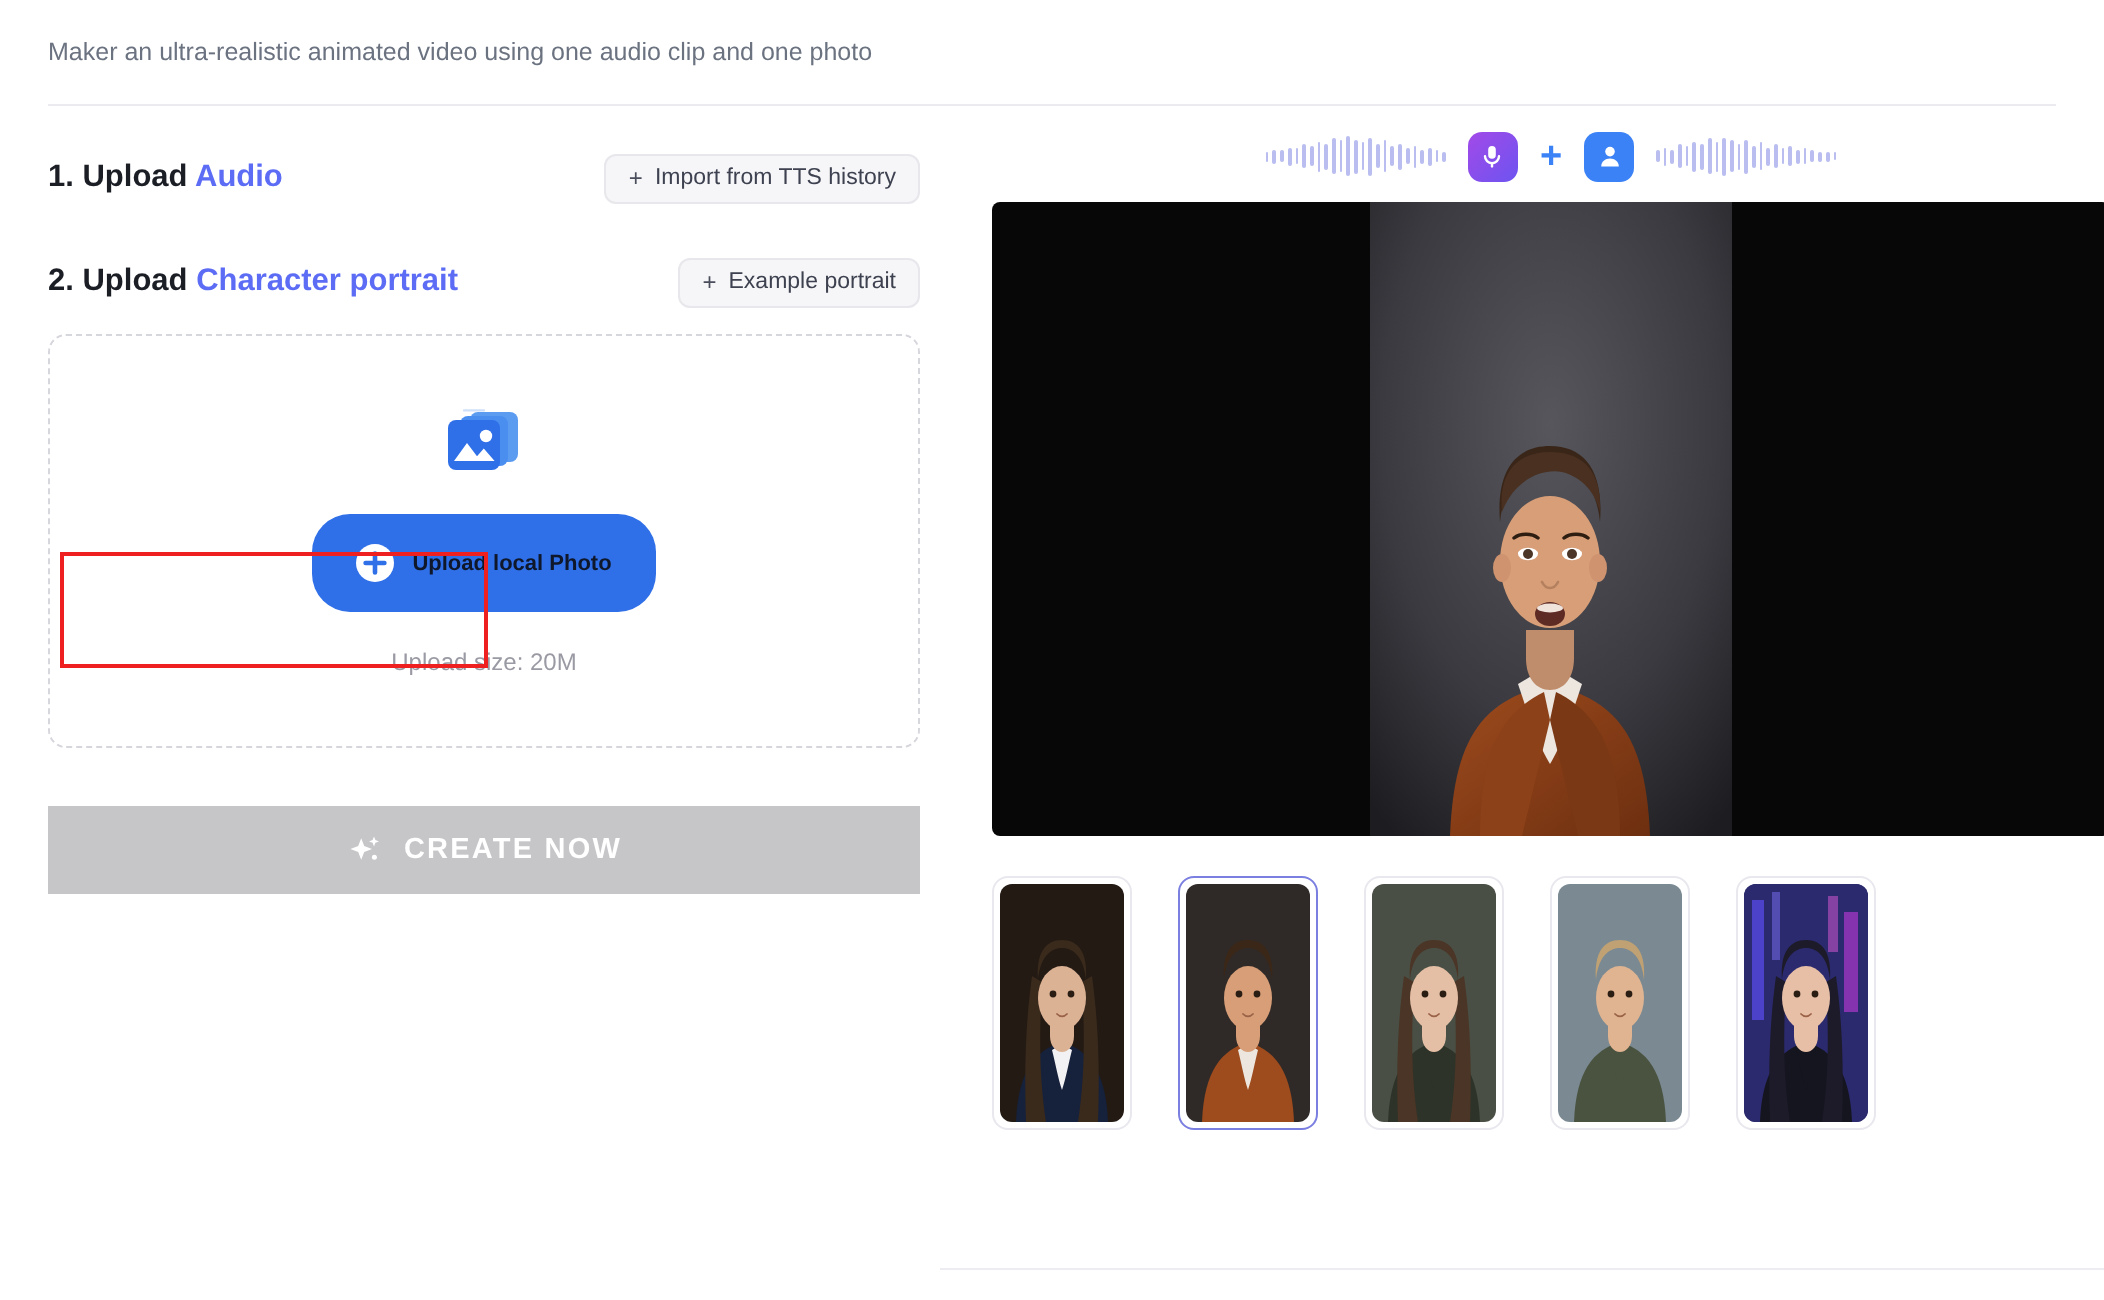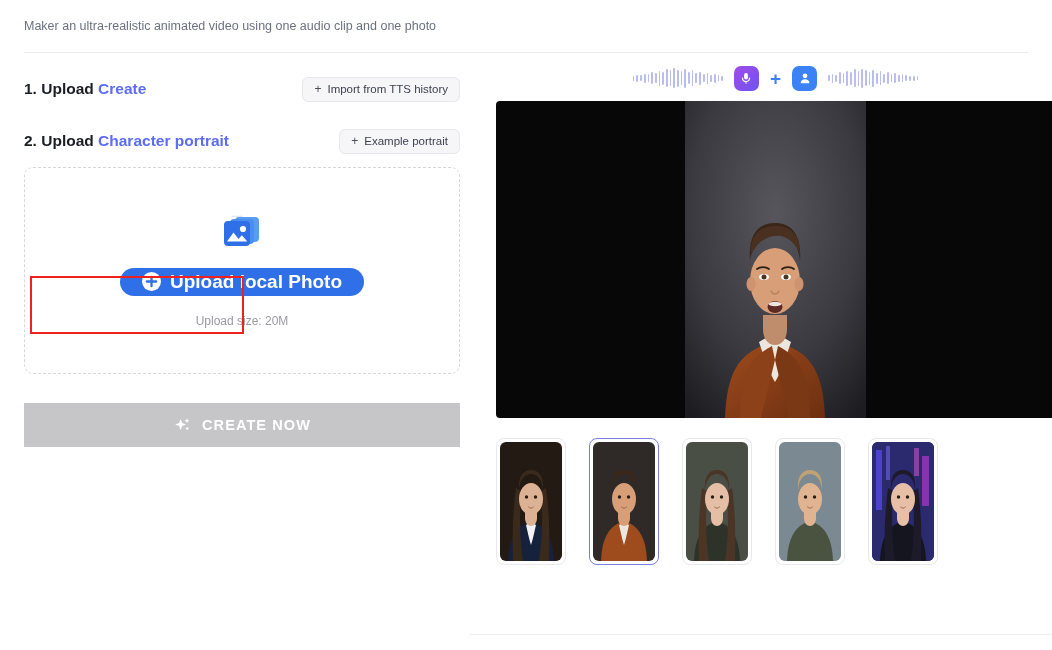--- a/index.html
+++ b/index.html
@@ -81,22 +81,22 @@
   .portrait-head { margin-top: 24px; }
   .dropzone {
     margin-top: 12px; height: 207px;
     border: 1.3px dashed #d6d6dd; border-radius: 9px;
     display: flex; flex-direction: column; align-items: center;
     justify-content: center; position: relative;
   }
   .photo-icon { margin-bottom: 18px; }
   .upload-btn {
     display: inline-flex; align-items: center; gap: 9px;
-    height: 28px; padding: 0 22px; border: none; border-radius: 19px;
-    background: #2f6fe8; color: #ffffff; font-size: 19px; font-weight: 700;
+    height: 49px; padding: 0 22px; border: none; border-radius: 19px;
+    background: #2f6fe8; color: #0f172a; font-size: 11px; font-weight: 700;
     cursor: pointer; font-family: "Liberation Sans", sans-serif;
   }
   .upload-hint { margin-top: 18px; font-size: 12px; color: #9a9aa4; }
   .annot-box {
     position: absolute; left: 5px; top: 108px; width: 214px; height: 58px;
     border: 2.2px solid #ef2020; pointer-events: none;
   }
 
   
   .create-btn {
@@ -150,21 +150,21 @@
   <div class="header">
     <div class="app-subtitle">Maker an ultra-realistic animated video using one audio clip and one photo</div>
     <div class="header-divider"></div>
   </div>
 
   <div class="body">
 
     <div class="col-left">
 
       <div class="section-head" style="margin-top:22px;">
-        <div class="section-title"><span>1. Upload </span><span class="accent">Create</span></div>
+        <div class="section-title"><span>1. Upload </span><span class="accent">Audio</span></div>
         <div class="ghost-btn">
           <span class="plus">+</span>
           <span>Import from TTS history</span>
         </div>
       </div>
 
 
       <div class="section-head portrait-head">
         <div class="section-title"><span>2. Upload </span><span class="accent">Character portrait</span></div>
         <div class="ghost-btn">

